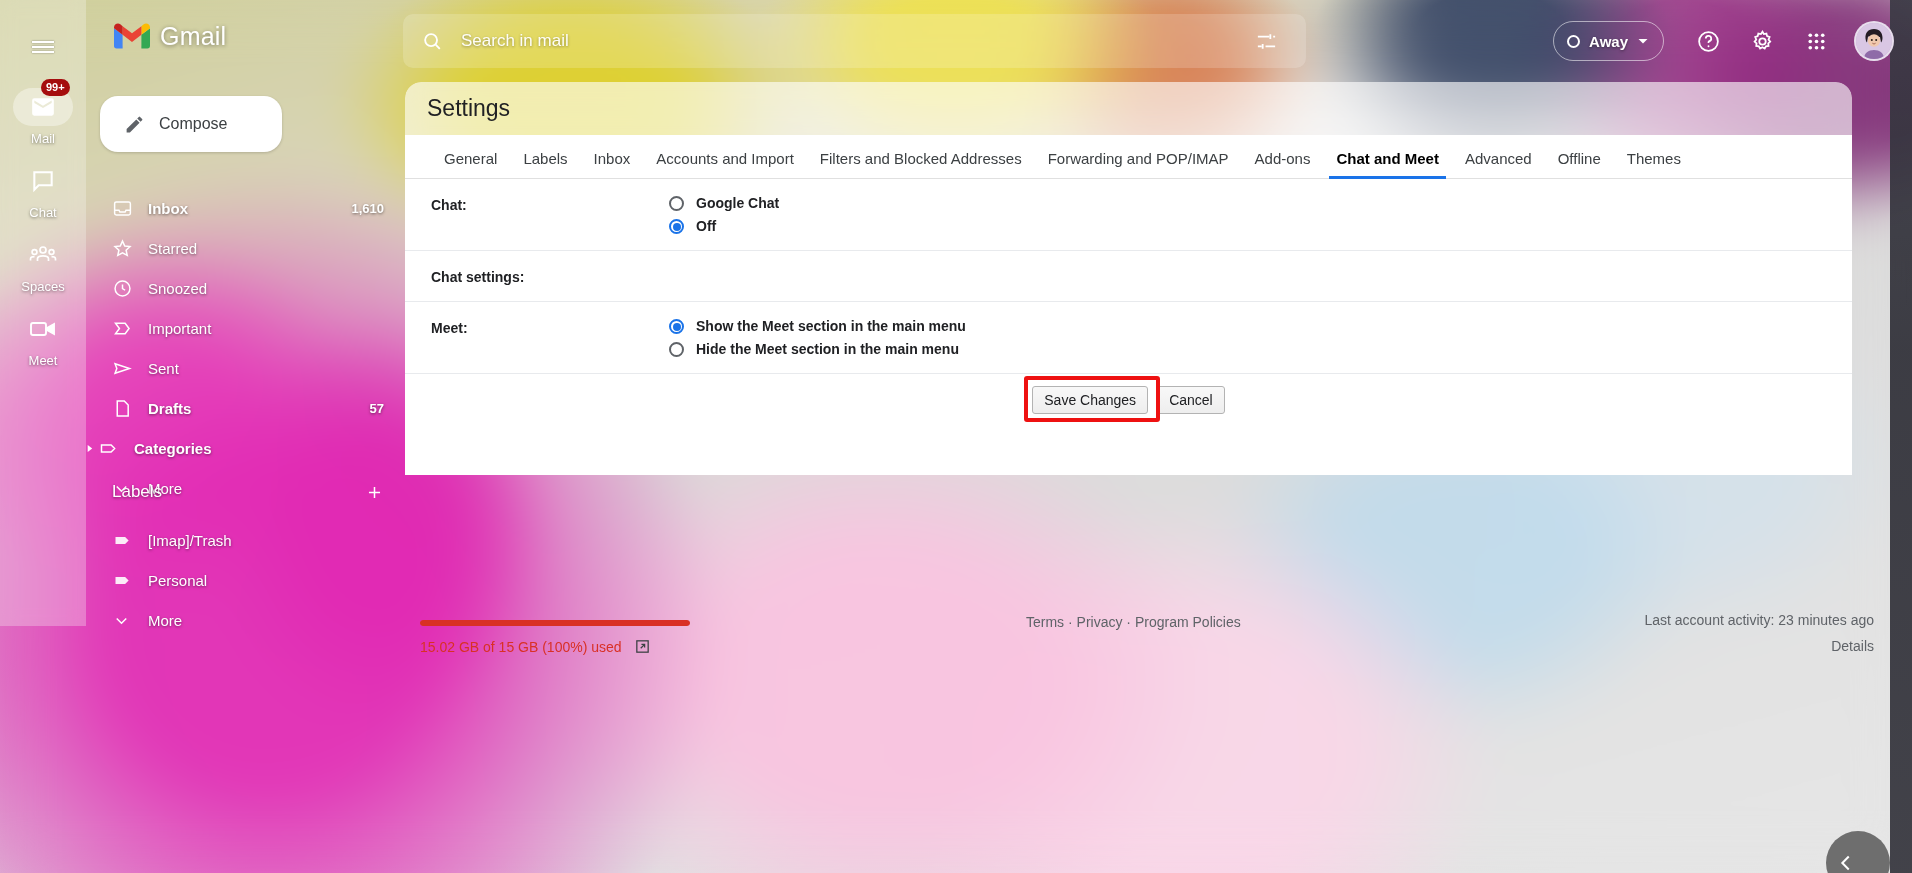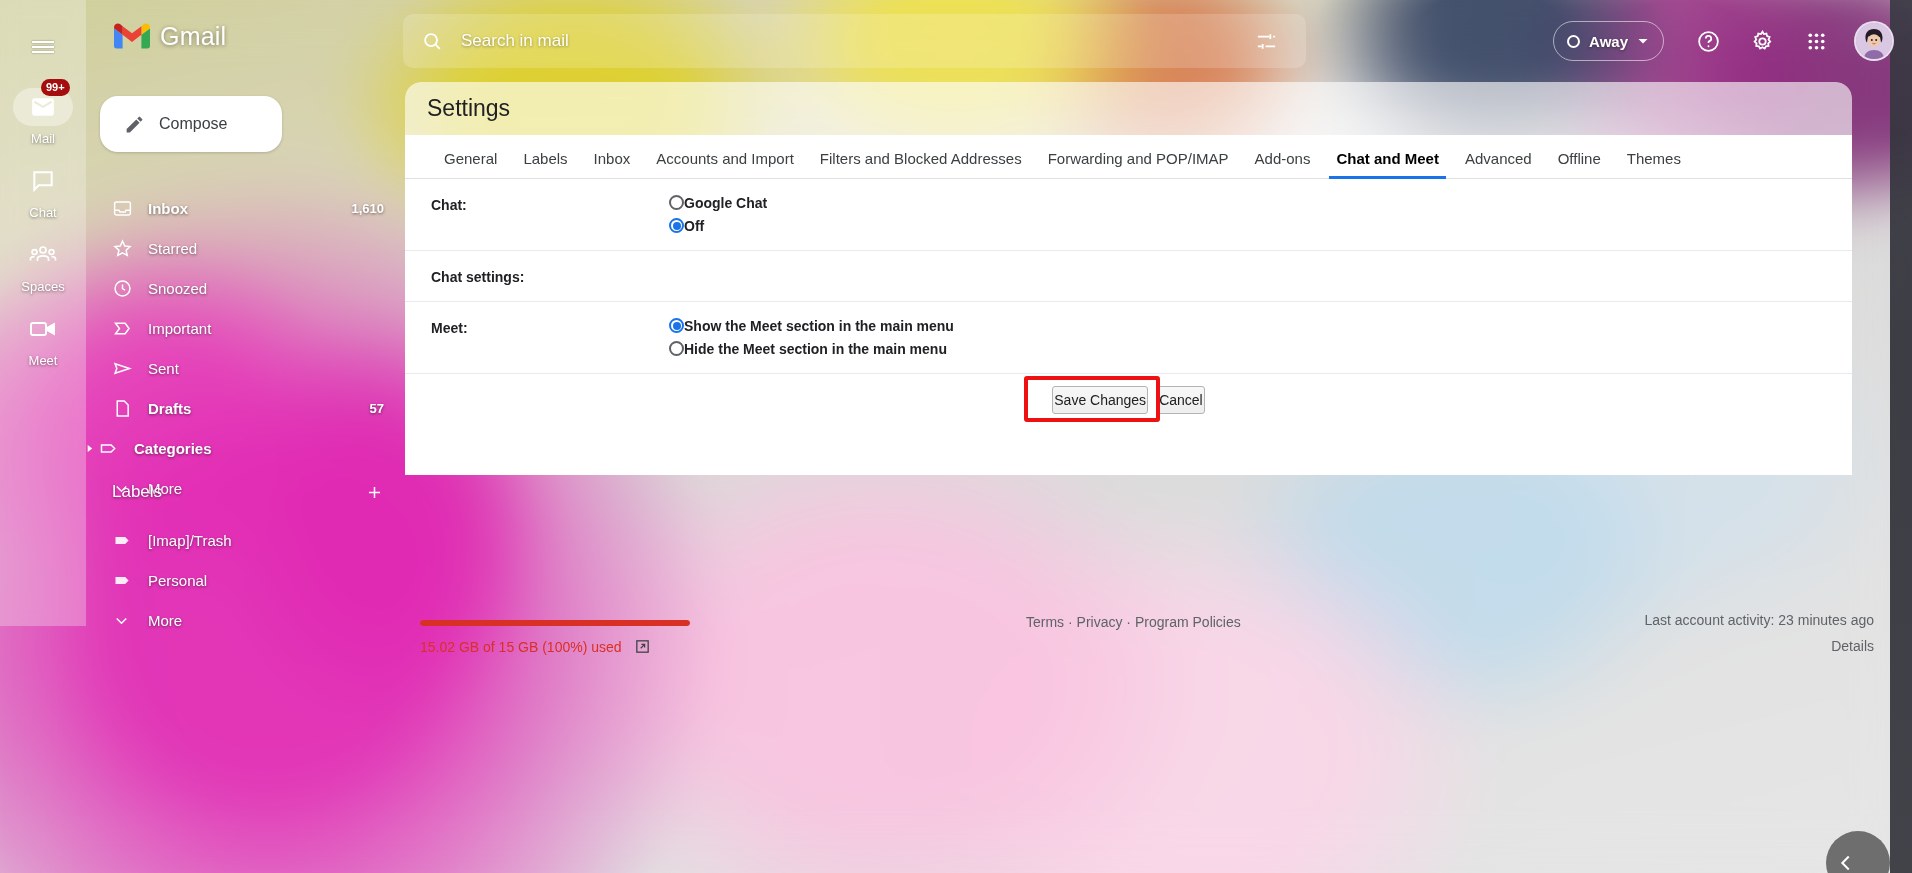--- a/index.html
+++ b/index.html
@@ -224,21 +224,21 @@
     padding: 16px 26px 16px 26px;
     border-bottom: 1px solid #e8eaed;
   }
   .setrow .lbl {
     width: 238px; flex: none;
     font-size: 14px; font-weight: 700; color: #202124;
     padding-top: 2px;
   }
   .setrow .ctl { flex: 1; }
   .radio-line {
-    display: flex; align-items: flex-start; 
+    display: flex; align-items: flex-end; gap: 12px;
     margin-bottom: 7px; cursor: pointer;
   }
   .radio-line:last-child { margin-bottom: 0; }
   .rb {
     width: 15px; height: 15px; border-radius: 50%;
     border: 2px solid #5f6368; flex: none; position: relative;
     background: #fff;
   }
   .rb.on { border-color: #1a73e8; }
   .rb.on::after {
@@ -253,21 +253,21 @@
     border: 1px solid #dadce0; border-radius: 4px; background: #fff;
     color: #1a73e8; font-size: 14px; font-weight: 700; cursor: pointer;
     font-family: "Liberation Sans", sans-serif;
   }
   #actions {
     display: flex; align-items: center; justify-content: center;
     gap: 9px; padding: 12px 0 14px 0;
     position: relative;
   }
   .gbtn {
-    height: 28px; padding: 0 1px;
+    height: 28px; padding: 0 11px;
     background: linear-gradient(#f8f8f8,#eeeeee);
     border: 1px solid #b3b3b3; border-radius: 3px;
     font-size: 14px; color: #202124; cursor: pointer;
     font-family: "Liberation Sans", sans-serif;
   }
   #save-highlight {
     position: absolute;
     left: 619px; top: 2px; width: 136px; height: 46px;
     border: 4px solid #ee1111; border-radius: 3px;
     pointer-events: none;

